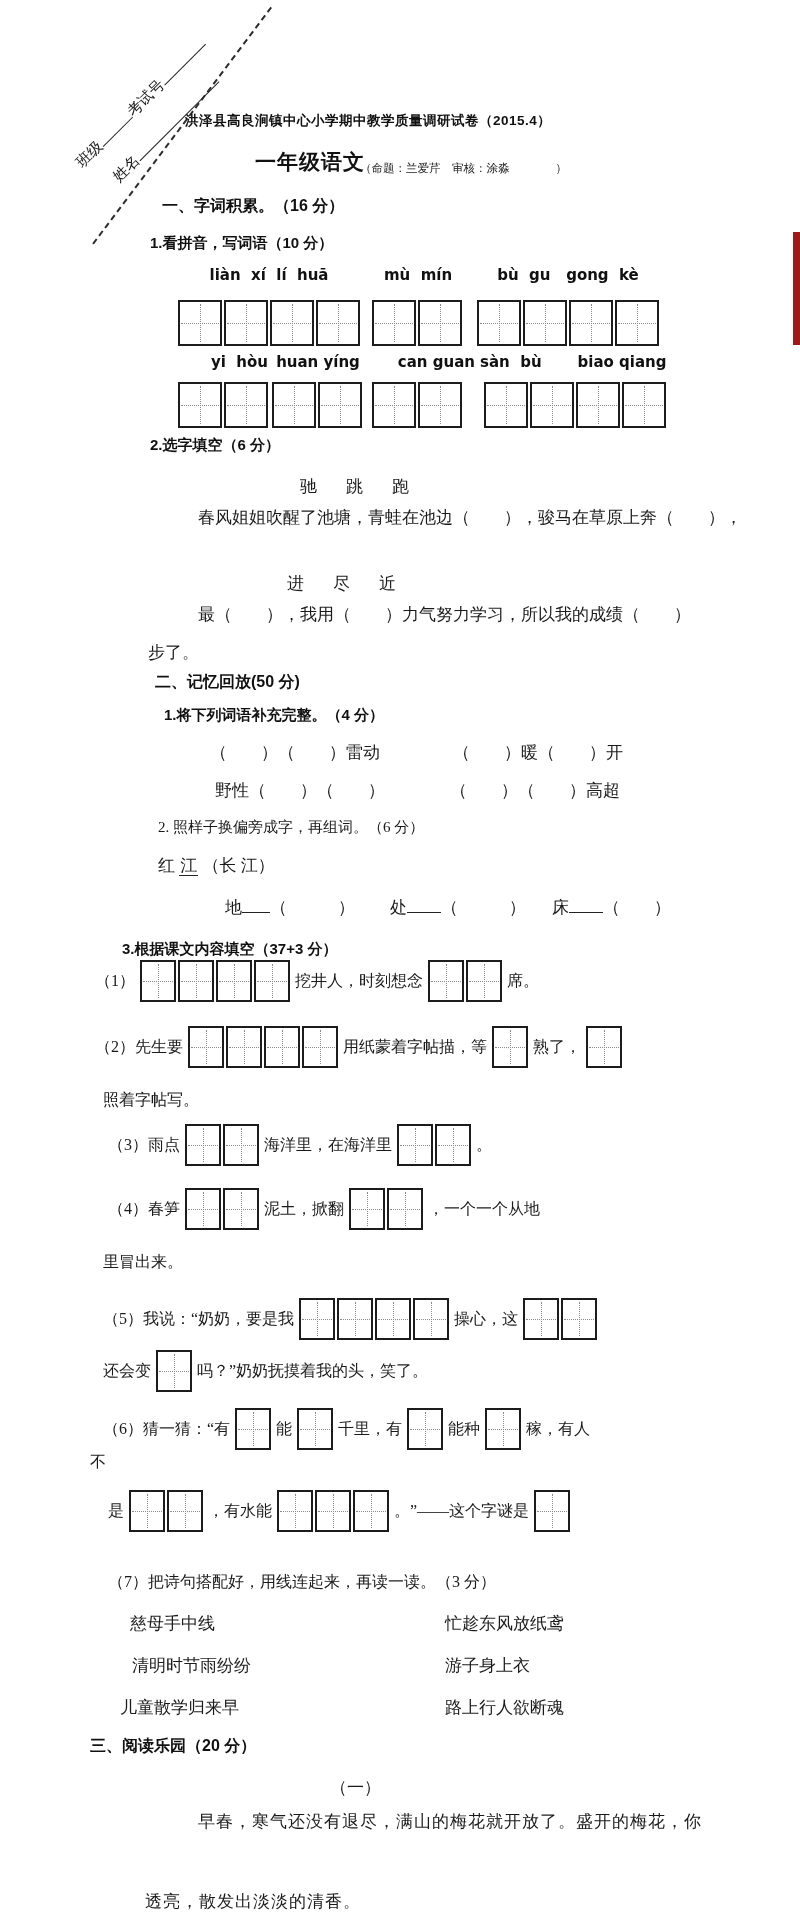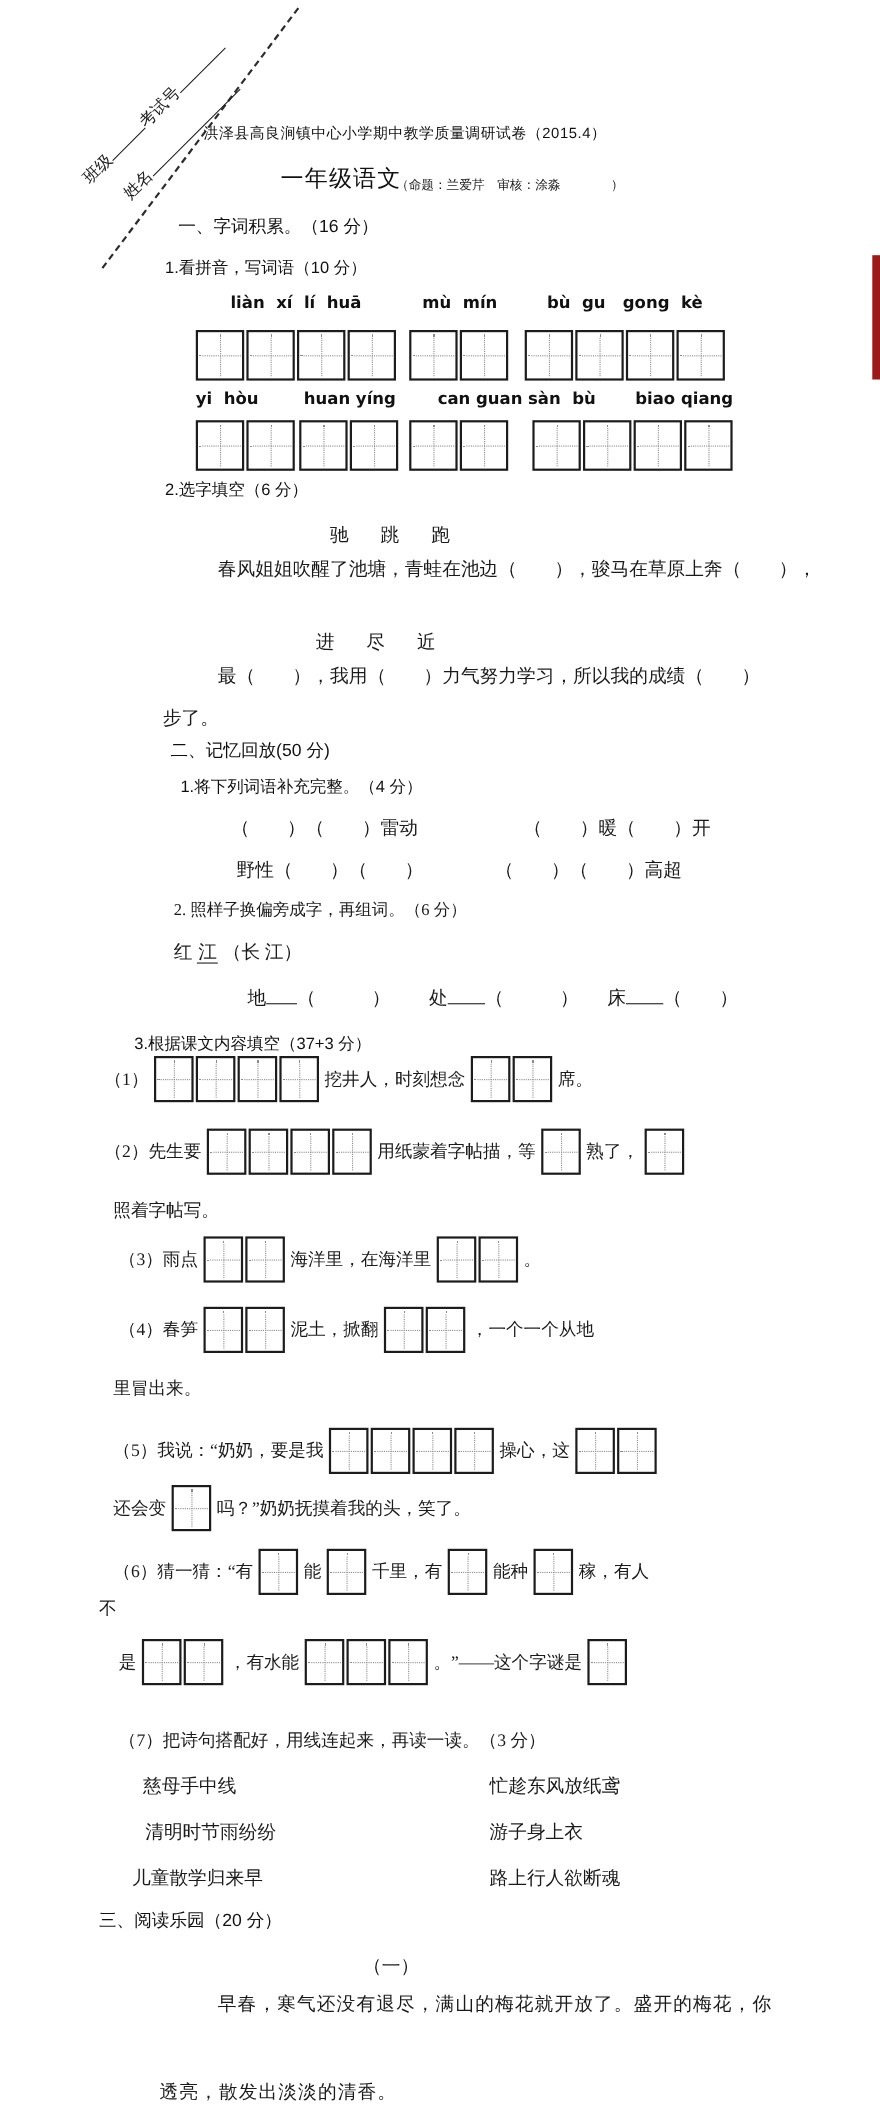--- a/index.html
+++ b/index.html
@@ -1,19 +1,19 @@
 <!DOCTYPE html>
 <html><head>
 <meta charset="utf-8">
 <style>
   html,body{margin:0;padding:0;background:#e8e8e8;}
   #page{position:relative;width:800px;height:1932px;background:#ffffff;overflow:hidden;
         color:#1a1a1a;}
   .abs{position:absolute;}
-  .hei{font-family:"Liberation Sans","DejaVu Sans",sans-serif;font-weight:400;color:#111;}
+  .hei{font-family:"Liberation Sans","DejaVu Sans",sans-serif;font-weight:700;color:#111;}
   .song{font-family:"Liberation Serif","DejaVu Serif",serif;color:#1a1a1a;}
   .pin{font-family:"DejaVu Sans","Liberation Sans",sans-serif;font-weight:700;white-space:pre;color:#111;}
   .t-title{font-size:13.5px;letter-spacing:.5px;}
   .t-subject{font-size:21px;letter-spacing:1px;}
   .t-note{font-size:11.5px;font-weight:400;}
   .t-h1{font-size:16px;}
   .t-h2{font-size:15px;}
   .t-body{font-size:17px;}
   .t-q3{font-size:16px;}
   .para{font-size:17px;letter-spacing:1px;}
@@ -70,21 +70,21 @@
       <div class="cell"></div>
       <div class="cell"></div>
     </div>
   <div class="abs boxes" style="left:477px;top:300px">
       <div class="cell"></div>
       <div class="cell"></div>
       <div class="cell"></div>
       <div class="cell"></div>
     </div>
 
-  <div class="abs pin" style="left:178px;top:353px;width:90px;text-align:left;font-size:15px">yi  hòu</div>
+  <div class="abs pin" style="left:178px;top:353px;width:90px;text-align:right;font-size:15px">yi  hòu</div>
   <div class="abs pin" style="left:272px;top:353px;width:92px;text-align:center;font-size:15px">huan yíng</div>
   <div class="abs pin" style="left:383px;top:353px;width:92px;text-align:right;font-size:15px">can guan</div>
   <div class="abs pin" style="left:480px;top:353px;width:86px;text-align:left;font-size:15px">sàn  bù</div>
   <div class="abs pin" style="left:576px;top:353px;width:92px;text-align:center;font-size:15px">biao qiang</div>
   <div class="abs boxes" style="left:178px;top:382px">
       <div class="cell"></div>
       <div class="cell"></div>
     </div>
   <div class="abs boxes" style="left:272px;top:382px">
       <div class="cell"></div>
@@ -106,21 +106,21 @@
   <div class="abs hei t-h2" style="left:150px;top:436px">2.选字填空（6 分）</div>
   <div class="abs song t-body" style="left:300px;top:475px;letter-spacing:6px">驰　跳　跑</div>
   <div class="abs song t-body" style="left:198px;top:506px">春风姐姐吹醒了池塘，青蛙在池边（　　），骏马在草原上奔（　　），</div>
   <div class="abs song t-body" style="left:287px;top:572px;letter-spacing:6px">进　尽　近</div>
   <div class="abs song t-body" style="left:198px;top:603px">最（　　），我用（　　）力气努力学习，所以我的成绩（　　）</div>
   <div class="abs song t-body" style="left:148px;top:641px">步了。</div>
 
   <div class="abs hei t-h1" style="left:155px;top:672px">二、记忆回放(50 分)</div>
   <div class="abs hei t-h2" style="left:164px;top:706px">1.将下列词语补充完整。（4 分）</div>
   <div class="abs song t-body" style="left:210px;top:741px">（　　）（　　）雷动</div>
-  <div class="abs song t-body" style="left:476px;top:741px">（　　）暖（　　）开</div>
+  <div class="abs song t-body" style="left:453px;top:741px">（　　）暖（　　）开</div>
   <div class="abs song t-body" style="left:215px;top:779px">野性（　　）（　　）</div>
   <div class="abs song t-body" style="left:450px;top:779px">（　　）（　　）高超</div>
 
   <div class="abs song t-h2" style="left:158px;top:818px">2. 照样子换偏旁成字，再组词。（6 分）</div>
   <div class="abs song t-body" style="left:158px;top:854px">
     <span>红</span>
     <span class="uchar">江</span>
     <span>（长 江）</span>
   </div>
   <div class="abs song t-body" style="left:225px;top:896px">

